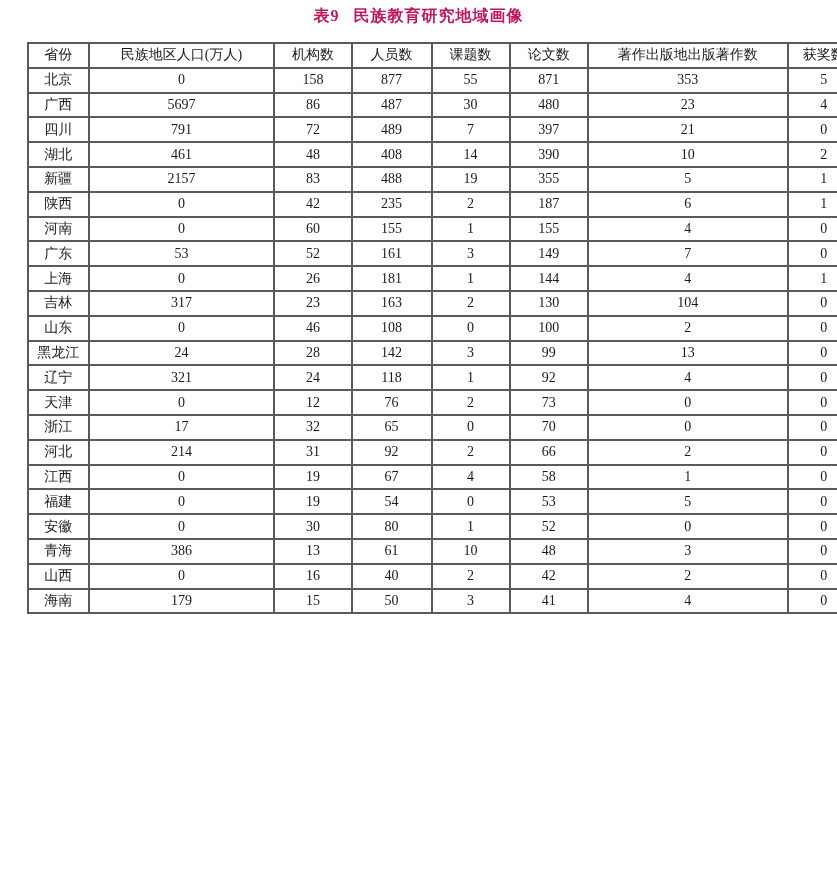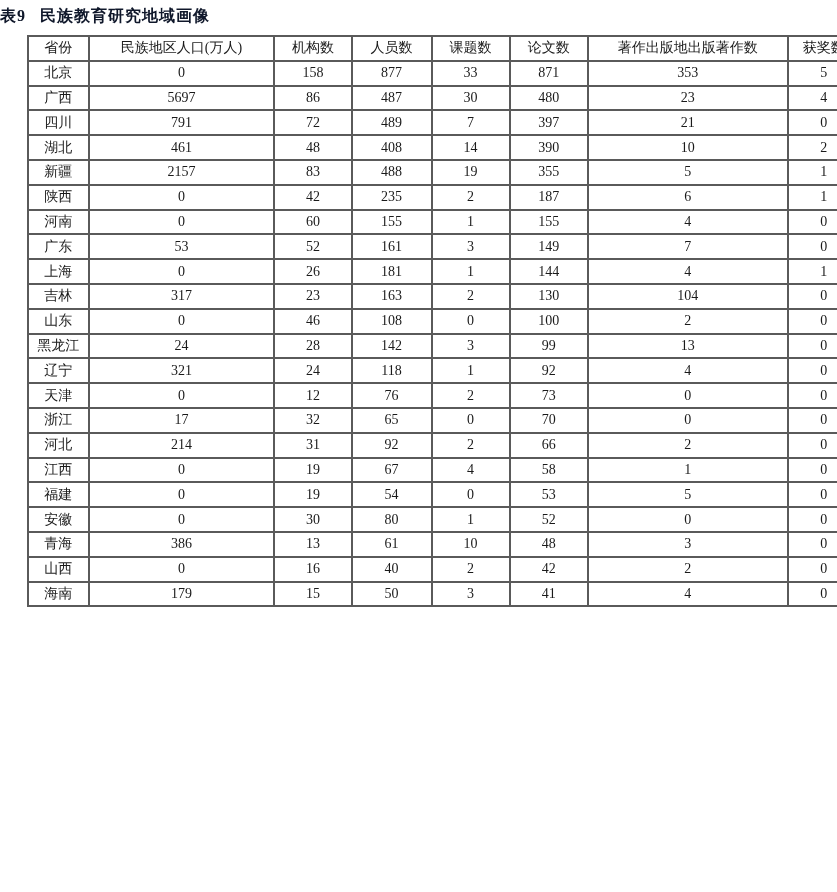--- a/index.html
+++ b/index.html
@@ -12,25 +12,26 @@
     font-family: "Liberation Serif", "DejaVu Serif", serif;
     color: #1a1a1a;
   }
   .page {
     width: 837px;
     height: 892px;
     box-sizing: border-box;
     padding-top: 4px;
   }
   .table-title {
+    text-align: center;
     font-weight: bold;
     font-size: 16px;
     letter-spacing: 1px;
-    margin: 2px 0 8px 0;
-    color: #0f172a;
+    margin: 2px 0 15px 0;
+    color: #be185d;
   }
   .table-title .title-gap { display: inline-block; width: 14px; }
   table.data-table {
     border-collapse: collapse;
     table-layout: fixed;
     width: 834px;
     margin-left: 27px;
   }
   table.data-table th,
   table.data-table td {
@@ -87,21 +88,21 @@
           <th>著作出版地出版著作数</th>
           <th>获奖数</th>
         </tr>
     </thead>
     <tbody>
         <tr>
           <td>北京</td>
           <td>0</td>
           <td>158</td>
           <td>877</td>
-          <td>33</td>
+          <td>55</td>
           <td>871</td>
           <td>353</td>
           <td>5</td>
         </tr>
         <tr>
           <td>广西</td>
           <td>5697</td>
           <td>86</td>
           <td>487</td>
           <td>30</td>

